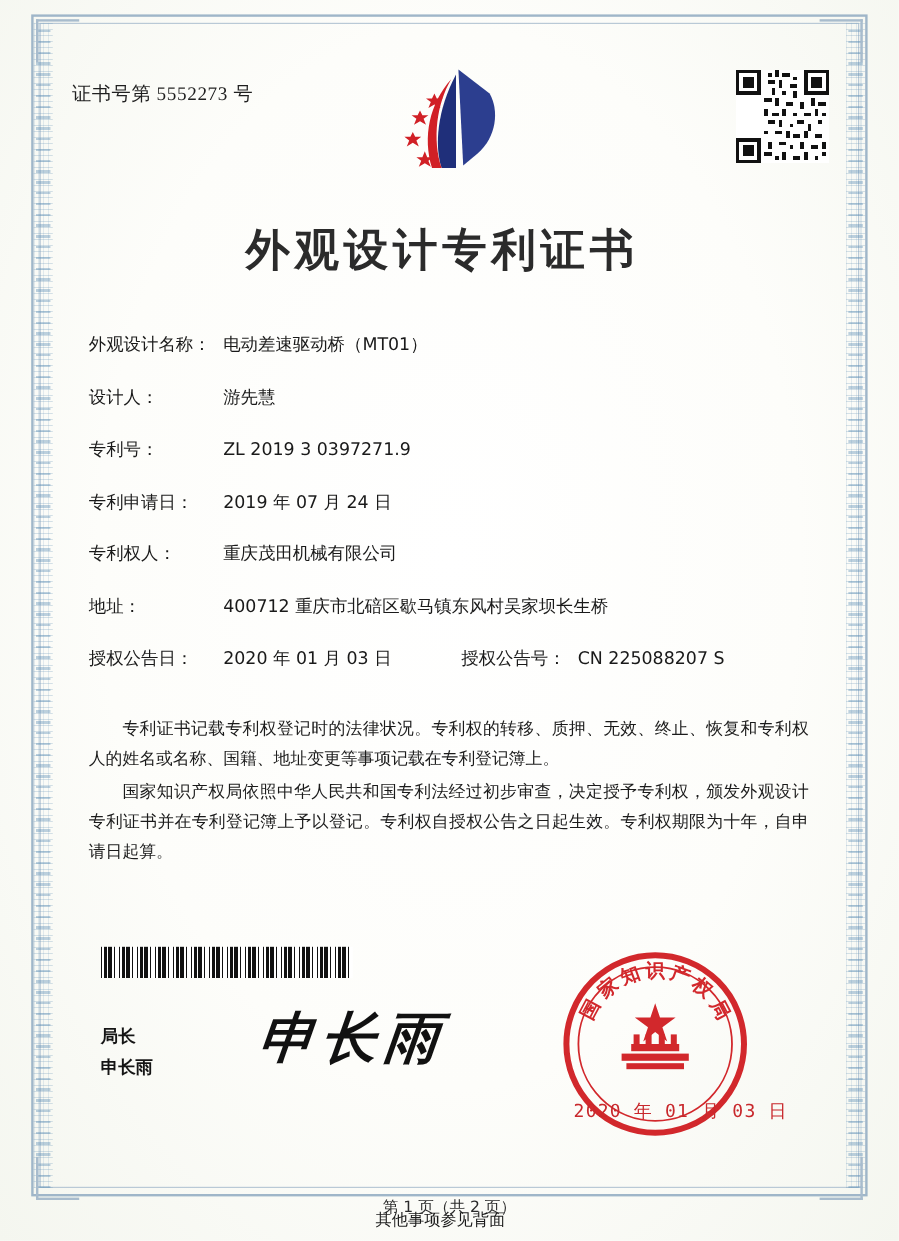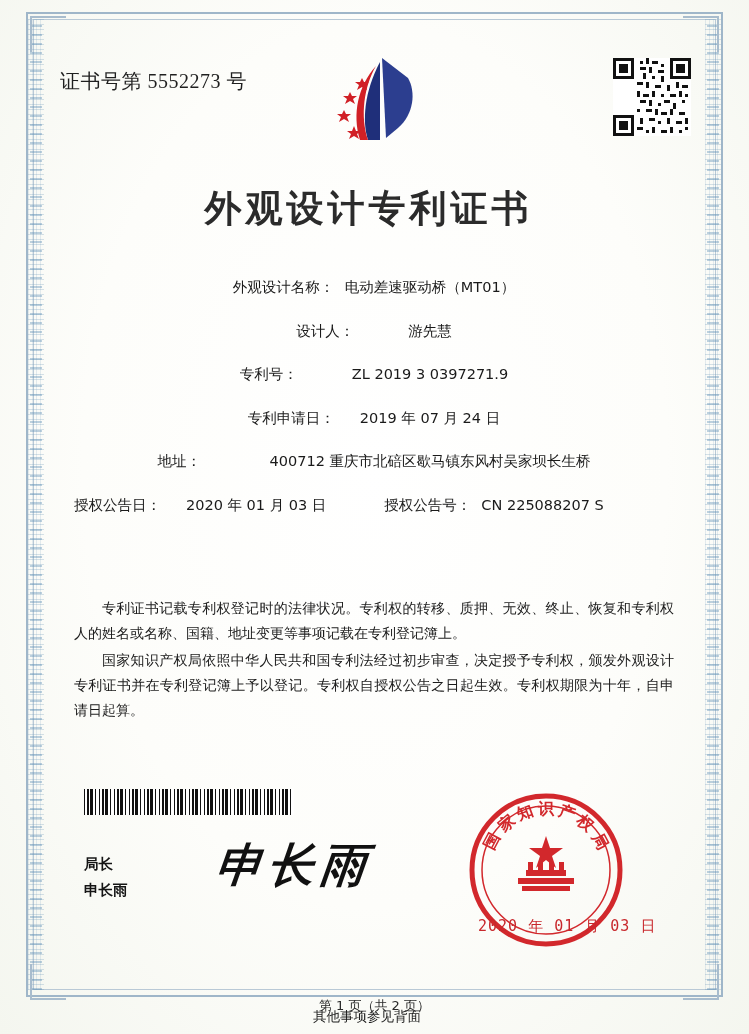--- a/index.html
+++ b/index.html
@@ -75,21 +75,21 @@
   }
   .c-tl { left: 30px;  top: 16px;  border-right: none; border-bottom: none; }
   .c-tr { right: 30px; top: 16px;  border-left: none;  border-bottom: none; }
   .c-bl { left: 30px;  bottom: 34px; border-right: none; border-top: none; }
   .c-br { right: 30px; bottom: 34px; border-left: none;  border-top: none; }
 
   
   .cert-no {
     position: absolute;
     left: 60px; top: 68px;
-    font-size: 20px;
+    font-size: 16px;
     letter-spacing: 0.5px;
     color: #1f1f1f;
     font-family: "Liberation Serif", serif;
   }
 
   .emblem {
     position: absolute;
     left: 324px; top: 52px;
     width: 110px; height: 105px;
   }
@@ -116,21 +116,20 @@
     position: absolute;
     left: 74px; top: 278px;
     width: 600px;
   }
   .field-row {
     display: flex;
     align-items: baseline;
     margin-bottom: 24.5px;
     font-size: 15px;
     color: #1a1a1a;
-    justify-content: center;
   }
   .field-label {
     width: 112px;
     flex: 0 0 112px;
     letter-spacing: 0px;
     font-family: "DejaVu Sans", sans-serif;
     font-size: 14.5px;
   }
   .field-value {
     font-family: "DejaVu Sans", sans-serif;
@@ -351,20 +350,24 @@
     <div class="field-row">
       <span class="field-label">专利号：</span>
       <span class="field-value">ZL 2019 3 0397271.9</span>
     </div>
 
     <div class="field-row">
       <span class="field-label">专利申请日：</span>
       <span class="field-value">2019 年 07 月 24 日</span>
     </div>
 
+    <div class="field-row">
+      <span class="field-label">专利权人：</span>
+      <span class="field-value">重庆茂田机械有限公司</span>
+    </div>
 
     <div class="field-row">
       <span class="field-label">地址：</span>
       <span class="field-value">400712  重庆市北碚区歇马镇东风村吴家坝长生桥</span>
     </div>
 
     <div class="field-row dual">
       <span class="field-label">授权公告日：</span>
       <span class="field-value">2020 年 01 月 03 日</span>
       <span class="dual-second-label">授权公告号：</span>

